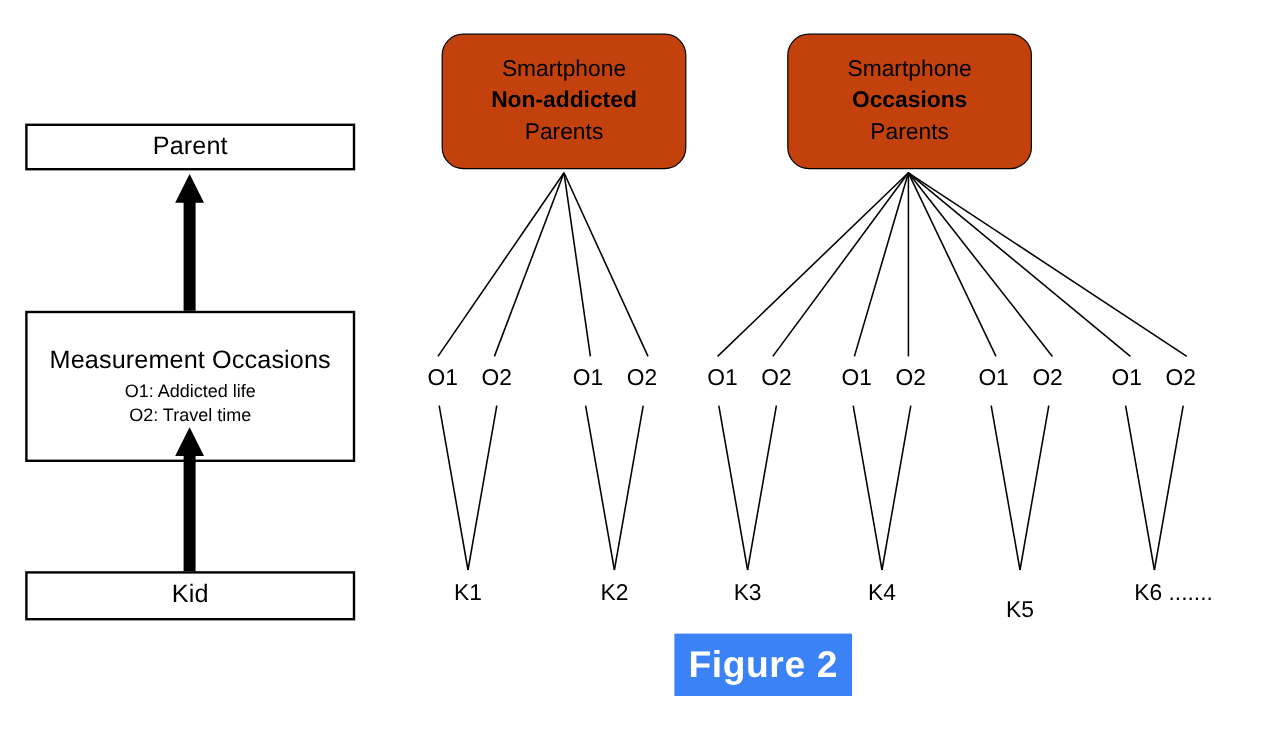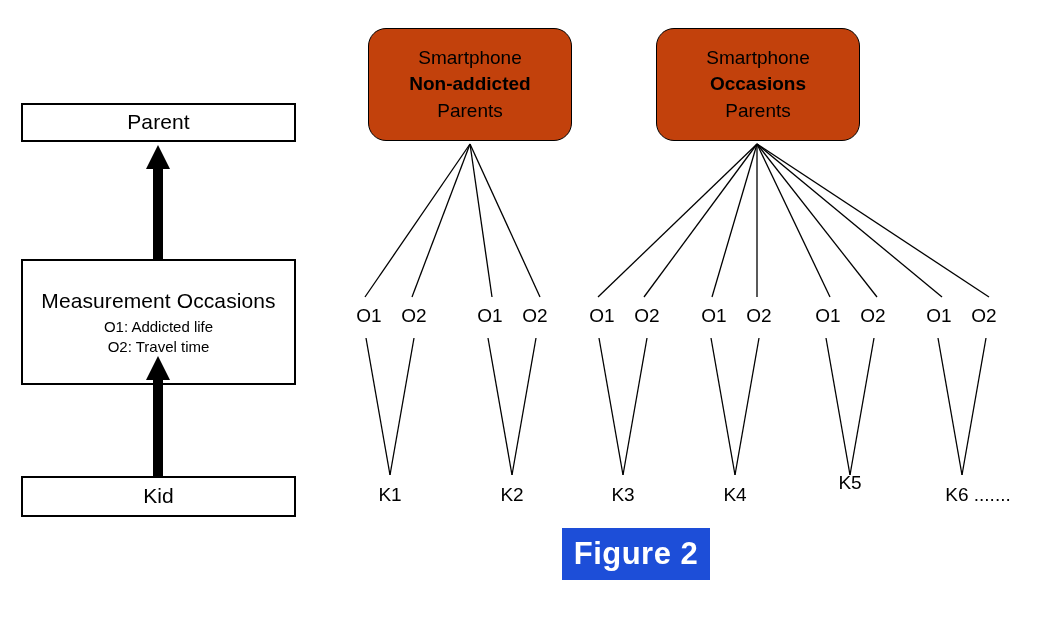--- a/index.html
+++ b/index.html
@@ -65,21 +65,21 @@
     line-height: 1;
     white-space: nowrap;
     transform: translateX(-50%);
     text-align: center;
   }
   .o-label { font-size: 19px; }
   .k-label { font-size: 19px; }
 
   #fig-caption {
     position: absolute;
-    background: #1d4ed8;
+    background: #3b82f6;
     color: #ffffff;
     font-weight: bold;
     font-size: 31px;
     display: flex;
     align-items: center;
     justify-content: center;
     letter-spacing: 0.5px;
   }
   svg.overlay {
     position: absolute;
@@ -135,21 +135,21 @@
   <div class="node-label o-label" style="left:828px; top:306px;">O1</div>
   <div class="node-label o-label" style="left:873px; top:306px;">O2</div>
 
   <div class="node-label o-label" style="left:939px; top:306px;">O1</div>
   <div class="node-label o-label" style="left:984px; top:306px;">O2</div>
 
   <div class="node-label k-label" style="left:390px; top:485px;">K1</div>
   <div class="node-label k-label" style="left:512px; top:485px;">K2</div>
   <div class="node-label k-label" style="left:623px; top:485px;">K3</div>
   <div class="node-label k-label" style="left:735px; top:485px;">K4</div>
-  <div class="node-label k-label" style="left:850px; top:473px;">K5</div>
+  <div class="node-label k-label" style="left:850px; top:499px;">K5</div>
   <div class="node-label k-label" style="left:978px; top:485px;">K6 .......</div>
 
   <svg class="overlay" viewBox="0 0 1054 620">
 
     <g fill="#000000" stroke="none">
       <rect x="153" y="377" width="10" height="99"></rect>
       <polygon points="158,356 146,380 170,380"></polygon>
     </g>
     <g fill="#000000" stroke="none">
       <rect x="153" y="166" width="10" height="93"></rect>

